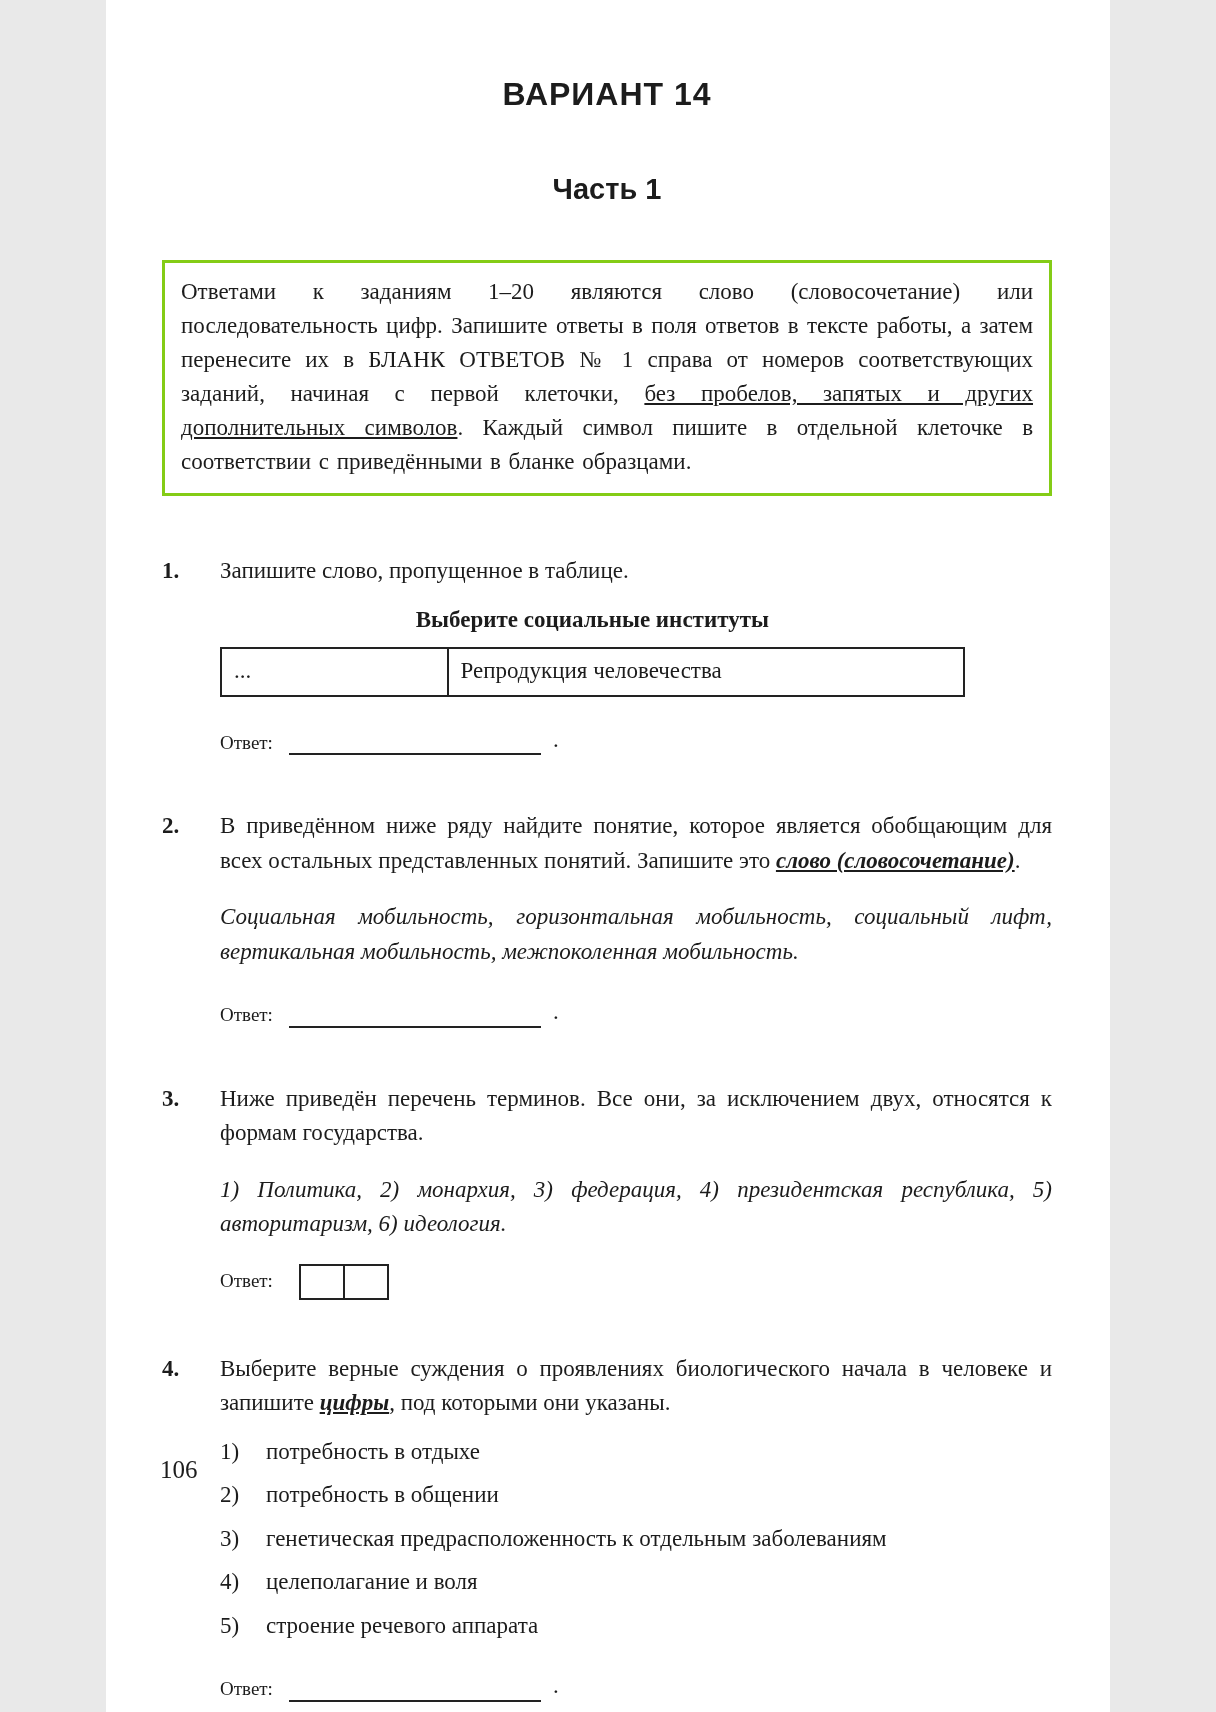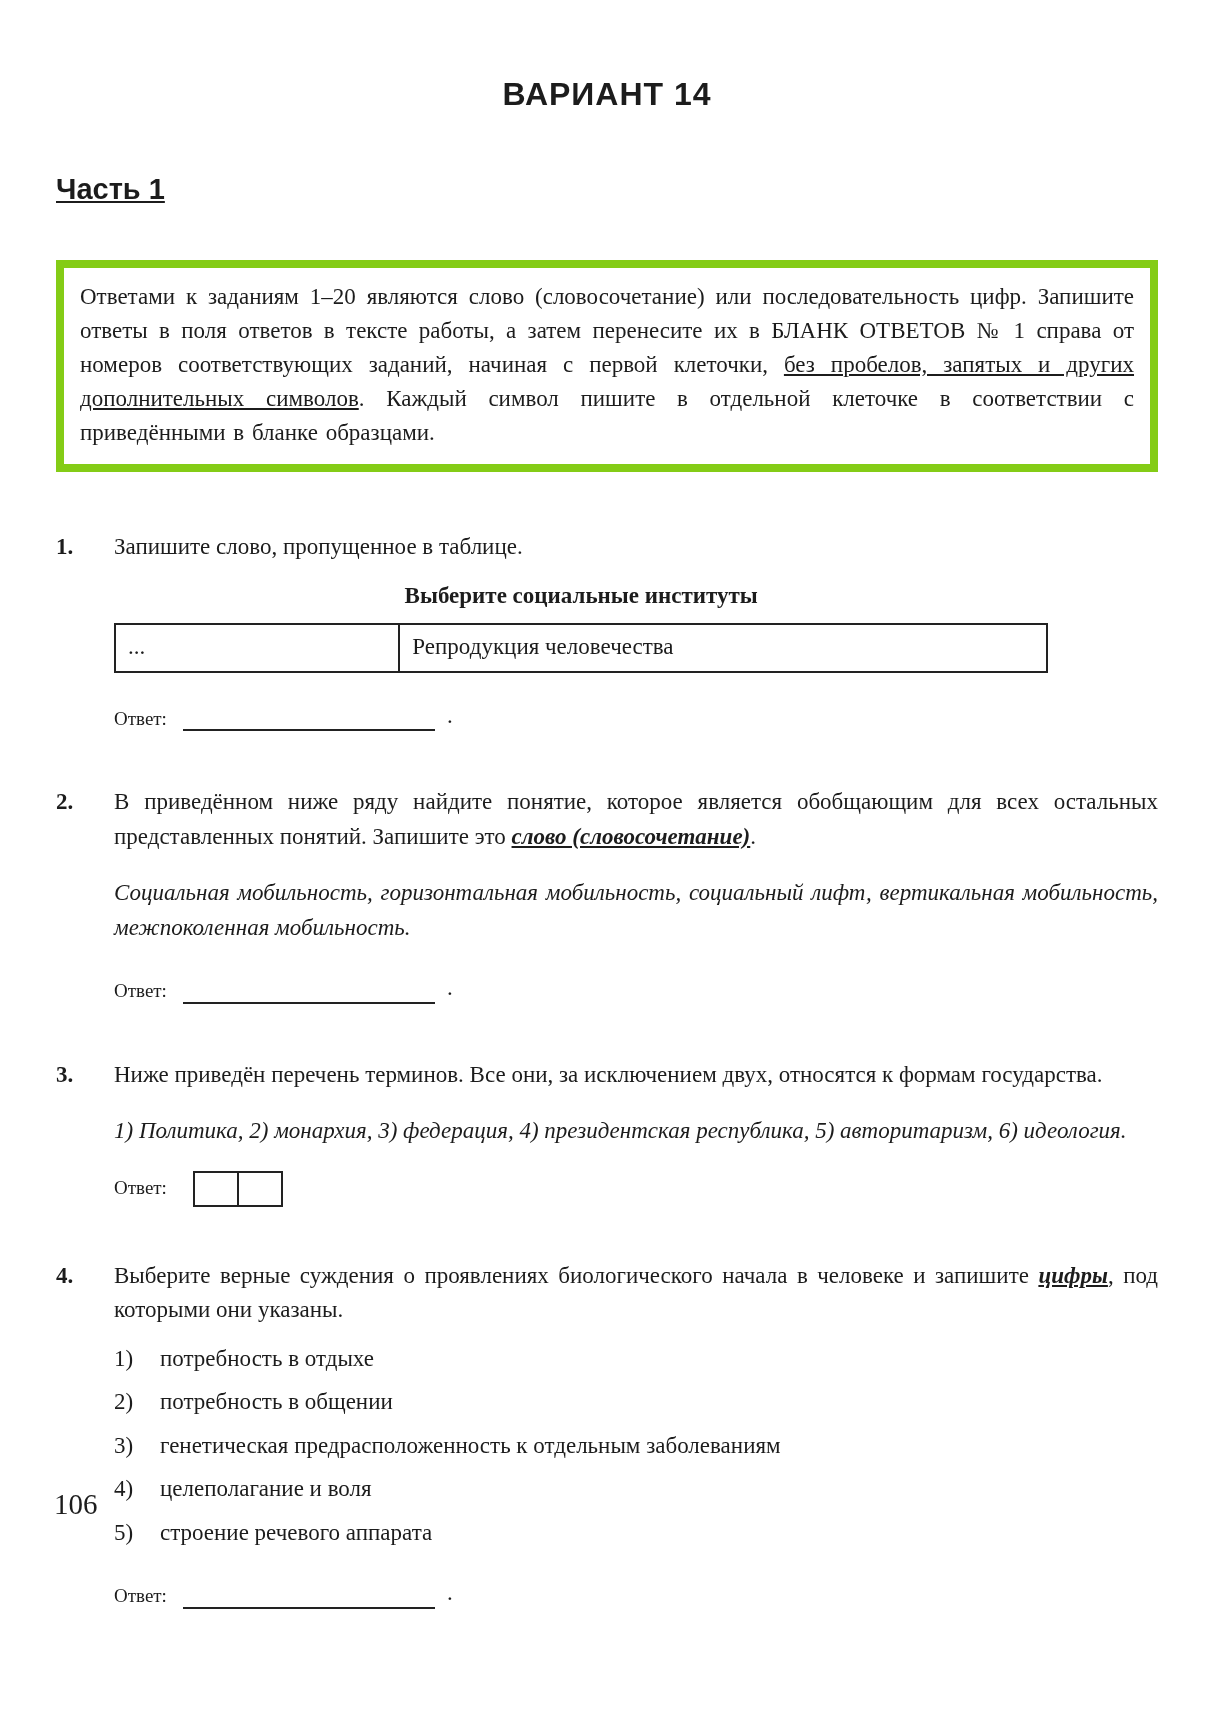--- a/index.html
+++ b/index.html
@@ -1,39 +1,39 @@
 <!DOCTYPE html>
 <html><head>
 <meta charset="utf-8">
 <style>
   html,body { margin:0; padding:0; background:#e9e9e9; }
   .page {
     position:relative;
-    width:1216px; height:1712px;
+    width:1004px; height:1712px;
     margin:0 auto;
     background:#ffffff;
     color:#1c1c1c;
     font-family:"Liberation Serif","DejaVu Serif",serif;
     box-sizing:border-box;
     padding:56px 58px 0 56px;
     overflow:hidden;
   }
   .variant-title {
     font-family:"Liberation Sans","DejaVu Sans",sans-serif;
     font-weight:bold; font-size:32px; letter-spacing:1px;
     text-align:center; margin:20px 0 0 0;
   }
   .part-title {
     font-family:"Liberation Sans","DejaVu Sans",sans-serif;
     font-weight:bold; font-size:29px;
-    margin:60px 0 0 0;text-decoration:underline;
+    text-align:center; margin:60px 0 0 0;
   }
   .instruction-box {
     margin-top:54px;
-    border:8px solid #84cc16;
+    border:3px solid #84cc16;
     padding:12px 16px 14px 16px;
     font-size:23px; line-height:1.48;
     text-align:justify;
     word-spacing:2px;
   }
   .u { text-decoration:underline; }
   .bu { font-weight:bold; text-decoration:underline;font-style:italic; }
   .task { display:flex; margin-top:52px; }
   .task:first-of-type { margin-top:58px; }
   .task-num {
@@ -62,22 +62,22 @@
   }
   .answer-cells { display:flex; align-items:center; margin-top:22px; }
   .cells { display:flex; margin-left:26px; }
   .cell { width:42px; height:32px; border:2px solid #222; background:#fff; }
   .cell + .cell { margin-left:-2px; }
   .options { margin-top:14px; }
   .option { display:flex; margin-top:9px; }
   .opt-num { width:46px; flex-shrink:0; }
   .opt-text { flex:1; }
   .page-number {
-    position:absolute; left:54px; top:1488px;
-    font-size:29px;
+    position:absolute; left:54px; top:1456px;
+    font-size:25px;
   }
 </style>
 </head>
 <body>
 
 <div class="page">
 
   <h1 class="variant-title">ВАРИАНТ 14</h1>
 
   <h2 class="part-title">Часть 1</h2>

